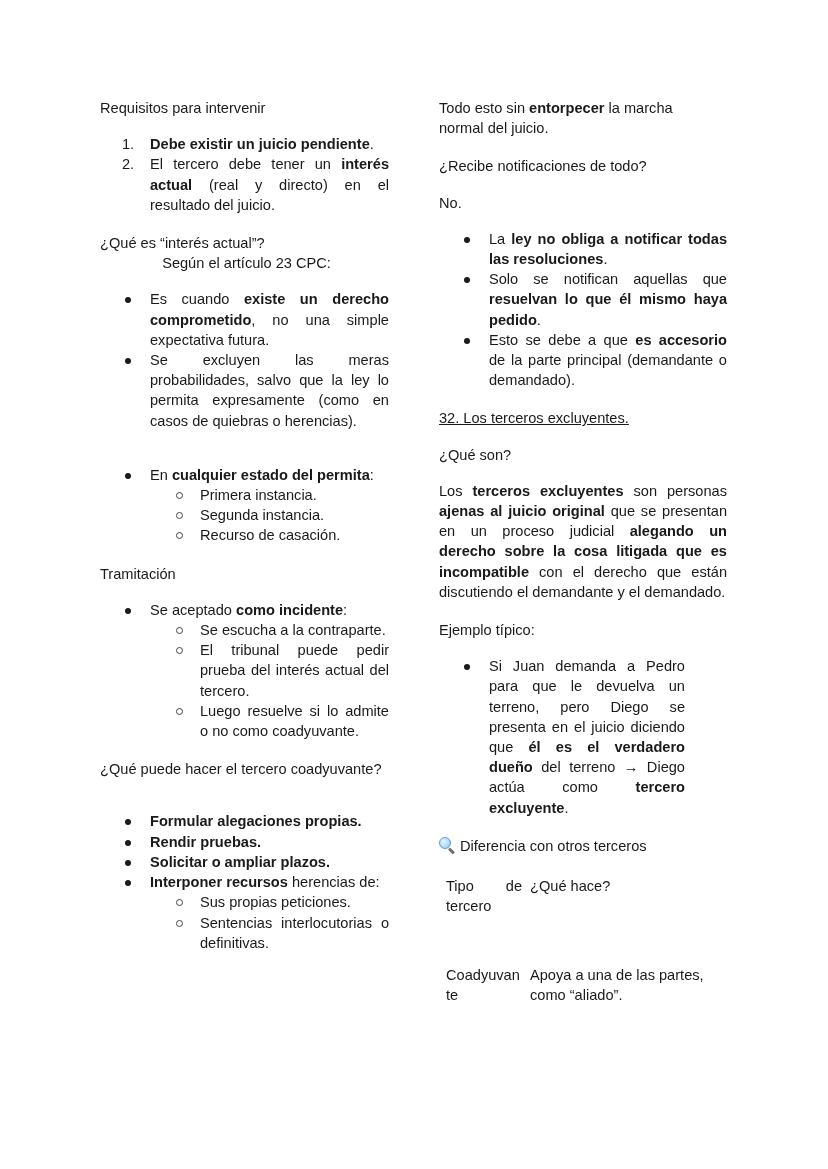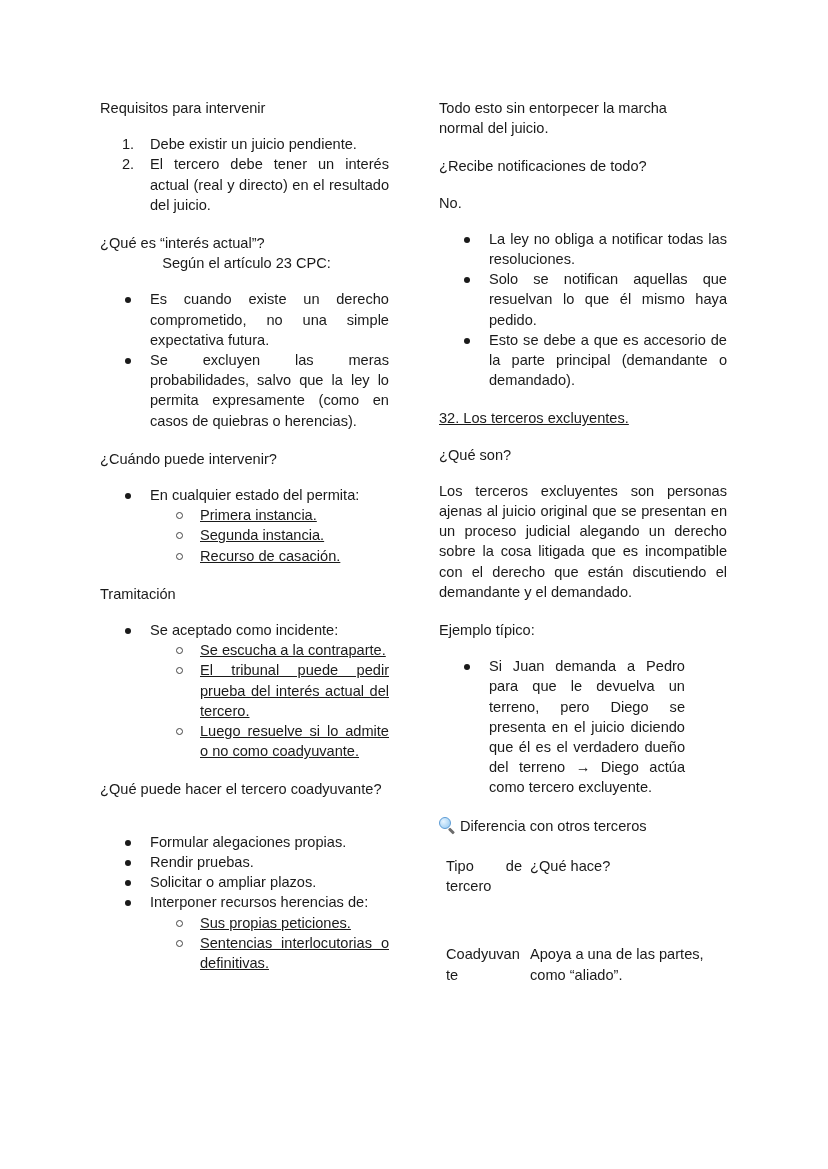--- a/index.html
+++ b/index.html
@@ -4,30 +4,30 @@
 <style>
   html, body { margin: 0; padding: 0; background: #ffffff; }
   body { width: 828px; height: 1169px; position: relative; overflow: hidden;
          font-family: "Liberation Sans", sans-serif; color: #1a1a1a; font-size: 14.6px; line-height: 20.2px; }
   .col { position: absolute; top: 98px; }
   .col-left { left: 100px; width: 289px; }
   .col-right { left: 439px; width: 288px; }
   .just { text-align: justify; }
   .h { font-weight: normal; margin: 0; }
   p { margin: 0; }
-  b { font-weight: normal; }
+  b { font-weight: bold; }
   .gap-s { height: 16px; }
   .gap-m { height: 18px; }
   ol.num { margin: 0; padding: 0; list-style: none; }
   ol.num li { position: relative; padding-left: 50px; text-align: justify; }
   ol.num li .marker { position: absolute; left: 22px; top: 0; }
   ul.b1 { margin: 0; padding: 0; list-style: none; }
   ul.b1 > li { position: relative; padding-left: 50px; text-align: justify; }
   ul.b1 > li > .dot { position: absolute; left: 25px; top: 8px; width: 6px; height: 6px; border-radius: 50%; background: #1a1a1a; }
-  ul.b2 { margin: 0; padding: 0; list-style: none; text-decoration: underline; }
+  ul.b2 { margin: 0; padding: 0; list-style: none; }
   ul.b2 > li { position: relative; padding-left: 50px; text-align: justify; }
   ul.b2 > li > .ring { position: absolute; left: 26px; top: 7px; width: 5px; height: 5px; border-radius: 50%; border: 1px solid #444; }
   .underline { text-decoration: underline; }
   .mag { display: inline-block; width: 16px; height: 16px; position: relative; vertical-align: -2px; margin-right: 5px; }
   .mag .lens { position: absolute; left: 0; top: 0; width: 10px; height: 10px; border-radius: 50%;
                background: radial-gradient(circle at 35% 35%, #e6f4ff, #8fc6f0); border: 1.5px solid #5b9bd5; }
   .mag .handle { position: absolute; left: 10px; top: 10px; width: 7px; height: 3px; background: #6b6b6b; transform: rotate(45deg); transform-origin: left center; border-radius: 1px; }
   table.cmp { border-collapse: collapse; margin-left: 0; }
   table.cmp td { vertical-align: top; padding: 0; }
   .cmp .c1 { width: 76px; padding-left: 7px; padding-right: 8px; text-align: justify; }
@@ -52,21 +52,20 @@
 
   <p class="h">¿Qué es “interés actual”?</p>
   <p style="white-space:pre;text-align:center;"> Según el artículo 23 CPC:</p>
   <div class="gap-s"></div>
   <ul class="b1">
     <li><span class="dot"></span><span>Es cuando </span><b>existe un derecho comprometido</b><span>, no una simple expectativa futura.</span></li>
     <li><span class="dot"></span><span>Se excluyen las meras probabilidades, salvo que la ley lo permita expresamente (como en casos de quiebras o herencias).</span></li>
   </ul>
   <div class="gap-m"></div>
 
-  <p class="h">¿Cuándo puede intervenir?</p>
   <div class="gap-s"></div>
   <ul class="b1">
     <li><span class="dot"></span><span>En </span><b>cualquier estado del permita</b><span>:</span>
       <ul class="b2" style="margin-left:-0px;">
         <li><span class="ring"></span><span>Primera instancia.</span></li>
         <li><span class="ring"></span><span>Segunda instancia.</span></li>
         <li><span class="ring"></span><span>Recurso de casación.</span></li>
       </ul>
     </li>
   </ul>

